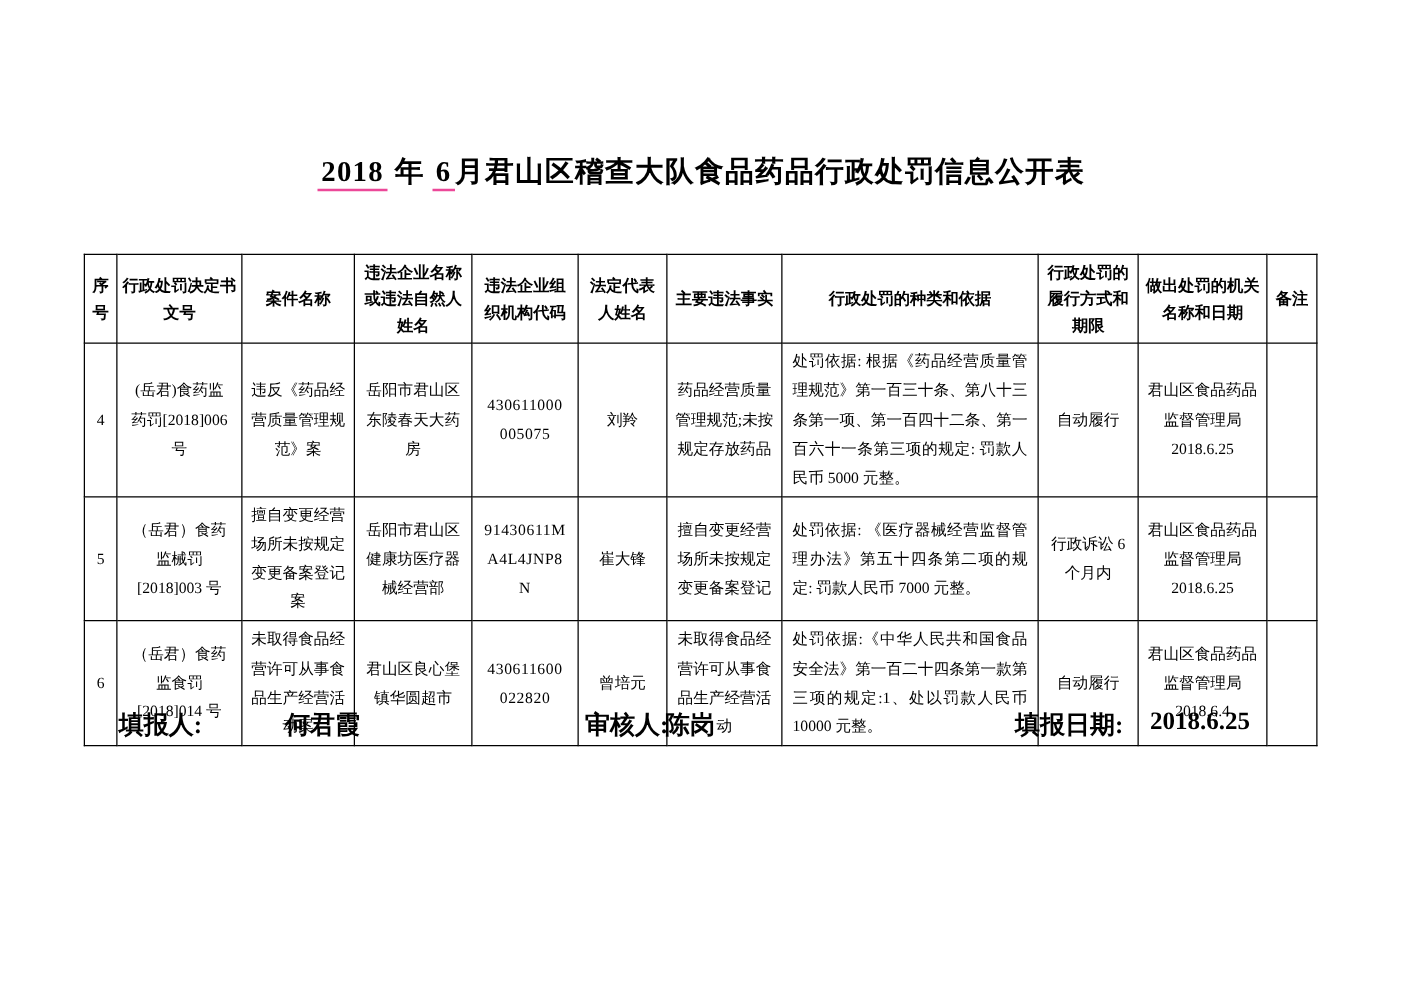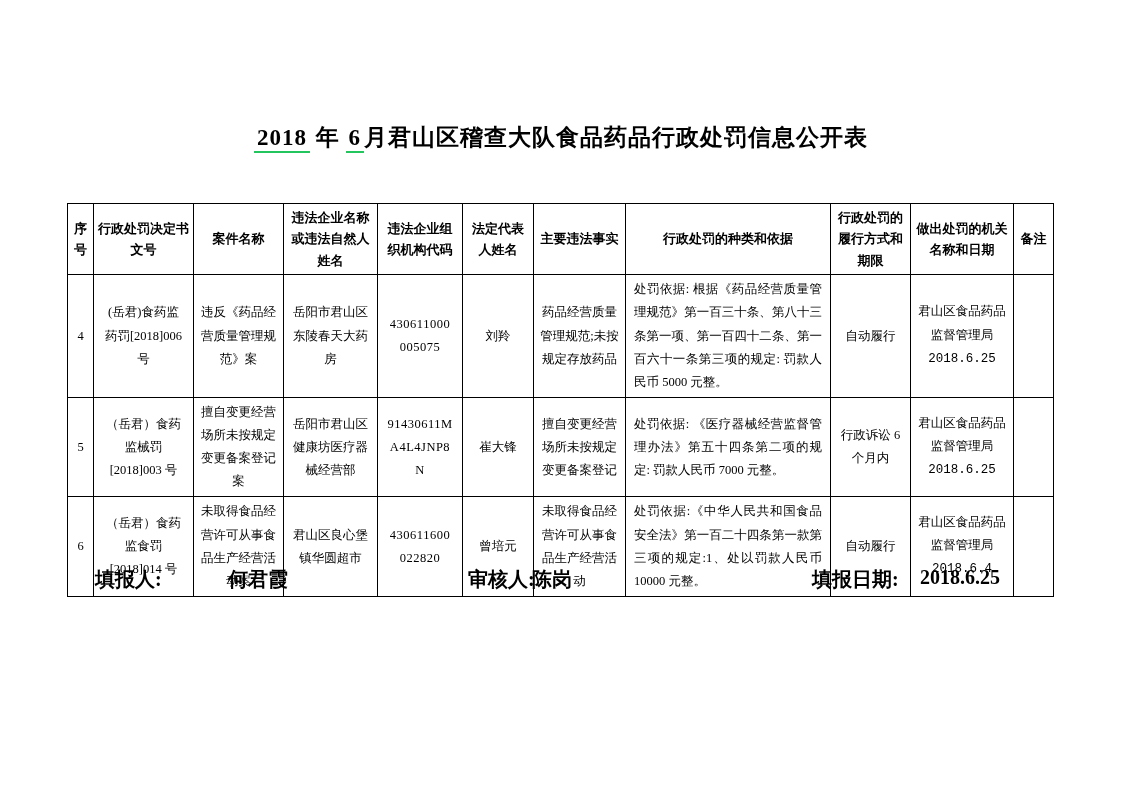--- a/index.html
+++ b/index.html
@@ -15,21 +15,21 @@
   
   .doc-title {
     position: absolute;
     top: 122px; left: 0; width: 100%;
     text-align: center;
     font-size: 23px;
     font-weight: bold;
     letter-spacing: 1px;
     font-family: "Liberation Serif", "DejaVu Serif", serif;
   }
-  .doc-title .u { border-bottom: 2px solid #22c55e; padding: 0 3px 1px 3px; }
+  .doc-title .u { border-bottom: 2px solid #ec4899; padding: 0 3px 1px 3px; }
   .doc-title .sp { letter-spacing: 0; }
 
   
   table.penalty-table {
     position: absolute;
     left: 67px; top: 203px;
     width: 986px;
     border-collapse: collapse;
     table-layout: fixed;
   }
@@ -51,21 +51,21 @@
     font-size: 12.5px;
     line-height: 1.85;
   }
   tr.header-row { height: 62px; }
   tr.row-a { height: 108px; }
   tr.row-b { height: 85px; }
   tr.row-c { height: 99px; }
   td.basis-cell { text-align: justify; text-align-last: left; padding: 3px 8px; margin-top: 12px; }
   td.code-cell { word-break: break-all; letter-spacing: 0.5px; padding: 3px 9px; }
   td.docno-cell { padding: 3px 8px; }
-  .agency-date { display: block; font-family: Liberation Mono, monospace; }
+  .agency-date { display: block; }
 
   
   .report-footer {
     position: absolute;
     top: 566px; left: 0; width: 100%;
     height: 30px;
     font-size: 20px;
     font-weight: bold;
     font-family: "Liberation Serif", "DejaVu Serif", serif;
   }

